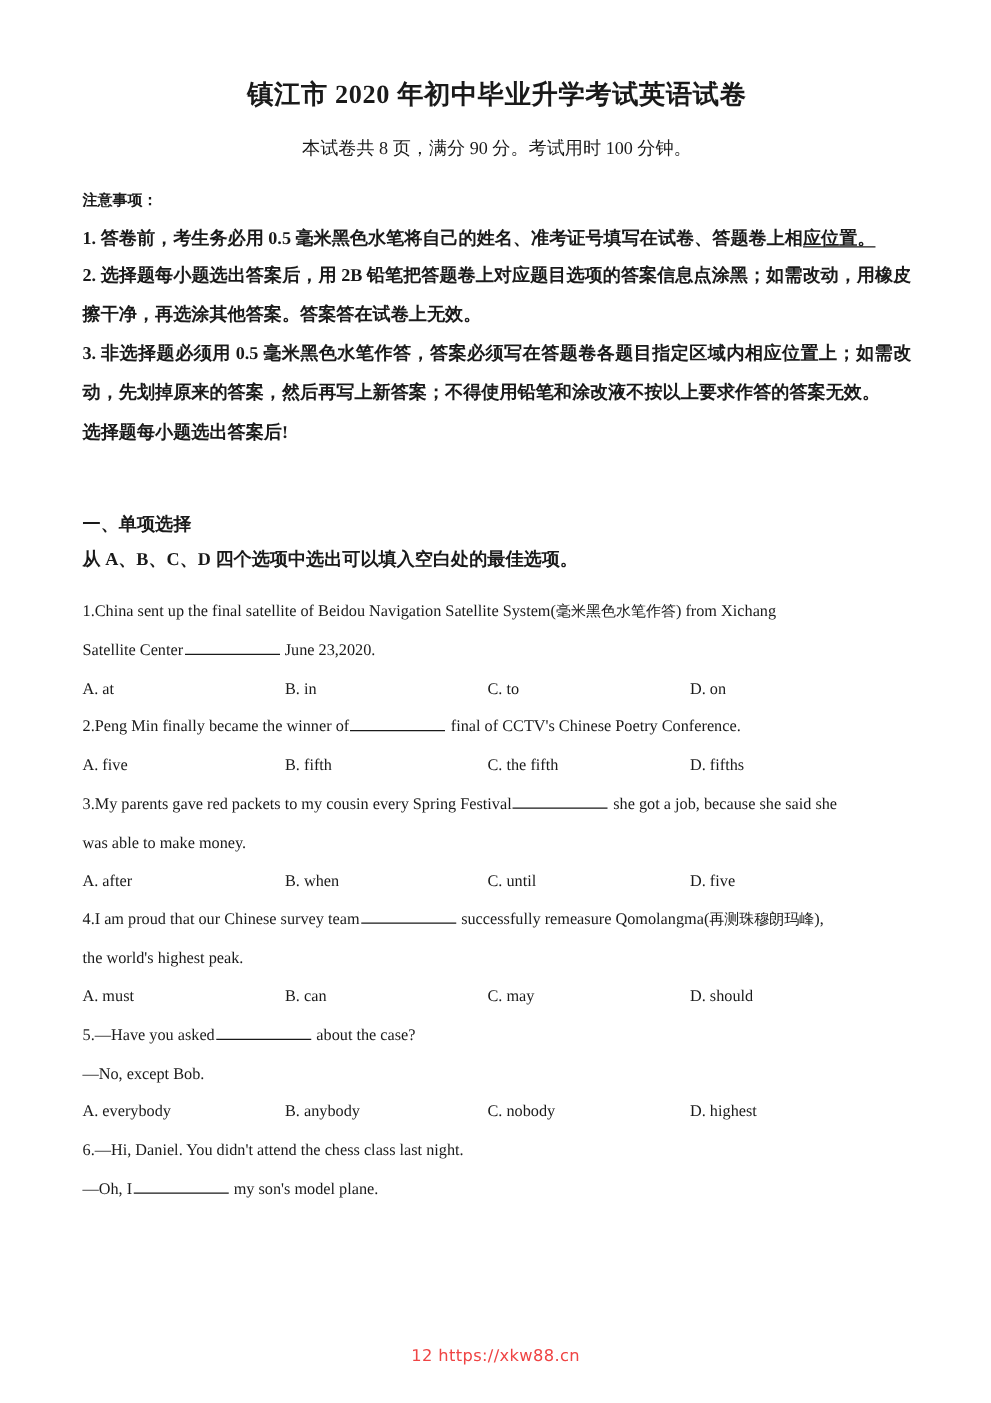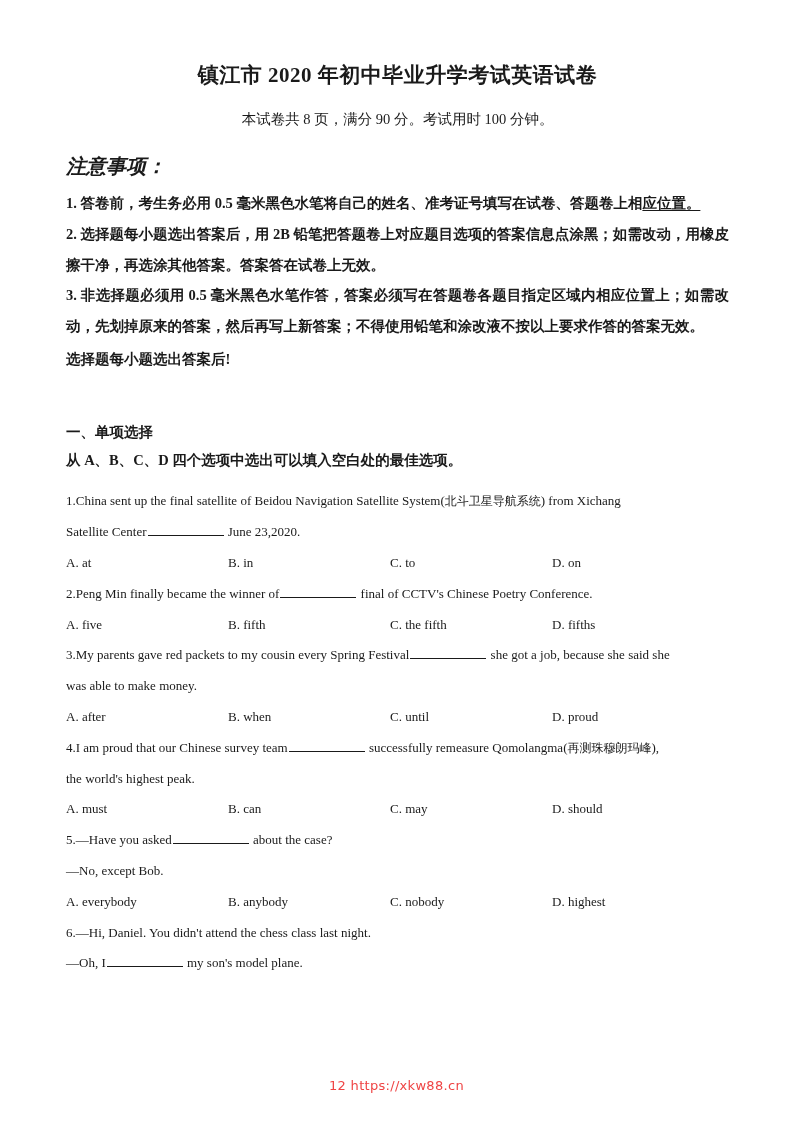--- a/index.html
+++ b/index.html
@@ -47,24 +47,23 @@
     padding-top: 21px;
     line-height: 1.3;
   }
 
   
   .notice-block {
     margin-top: 22px;
   }
   .notice-heading {
     font-weight: bold;
-    font-size: 20px;
+    font-size: 12px;
     line-height: 1.55;
     margin: 0 0 6px 0;
-    font-style: italic;
   }
   .notice-item {
     font-weight: bold;
     font-size: 14.5px;
     line-height: 2.12;
     margin: 0;
     text-align: justify;
     text-justify: inter-ideograph;
   }
   .notice-item .ul {
@@ -170,21 +169,21 @@
       <p class="notice-wish">选择题每小题选出答案后!</p>
     </div>
 
     <div class="section-block">
       <p class="section-title">一、单项选择</p>
       <p class="section-instruction">从 A、B、C、D 四个选项中选出可以填入空白处的最佳选项。</p>
     </div>
 
     <div class="questions" id="question-list">
         <div class="question">
-          <p class="q-line"><span>1.China sent up the final satellite of Beidou Navigation Satellite System(</span><span class="cn">北斗卫星导航系统</span><span>) from Xichang</span></p>
+          <p class="q-line"><span>1.China sent up the final satellite of Beidou Navigation Satellite System(</span><span class="cn">毫米黑色水笔作答</span><span>) from Xichang</span></p>
           <p class="q-line"><span>Satellite Center</span><span class="blank"></span><span> June 23,2020.</span></p>
           <div class="options">
             <span class="opt">A. at</span>
             <span class="opt">B. in</span>
             <span class="opt">C. to</span>
             <span class="opt">D. on</span>
           </div>
         </div>
         <div class="question">
           <p class="q-line"><span>2.Peng Min finally became the winner of</span><span class="blank"></span><span> final of CCTV's Chinese Poetry Conference.</span></p>
@@ -195,21 +194,21 @@
             <span class="opt">D. fifths</span>
           </div>
         </div>
         <div class="question">
           <p class="q-line"><span>3.My parents gave red packets to my cousin every Spring Festival</span><span class="blank"></span><span> she got a job, because she said she</span></p>
           <p class="q-line"><span>was able to make money.</span></p>
           <div class="options">
             <span class="opt">A. after</span>
             <span class="opt">B. when</span>
             <span class="opt">C. until</span>
-            <span class="opt">D. proud</span>
+            <span class="opt">D. five</span>
           </div>
         </div>
         <div class="question">
           <p class="q-line"><span>4.I am proud that our Chinese survey team</span><span class="blank"></span><span> successfully remeasure Qomolangma(</span><span class="cn">再测珠穆朗玛峰</span><span>),</span></p>
           <p class="q-line"><span>the world's highest peak.</span></p>
           <div class="options">
             <span class="opt">A. must</span>
             <span class="opt">B. can</span>
             <span class="opt">C. may</span>
             <span class="opt">D. should</span>

